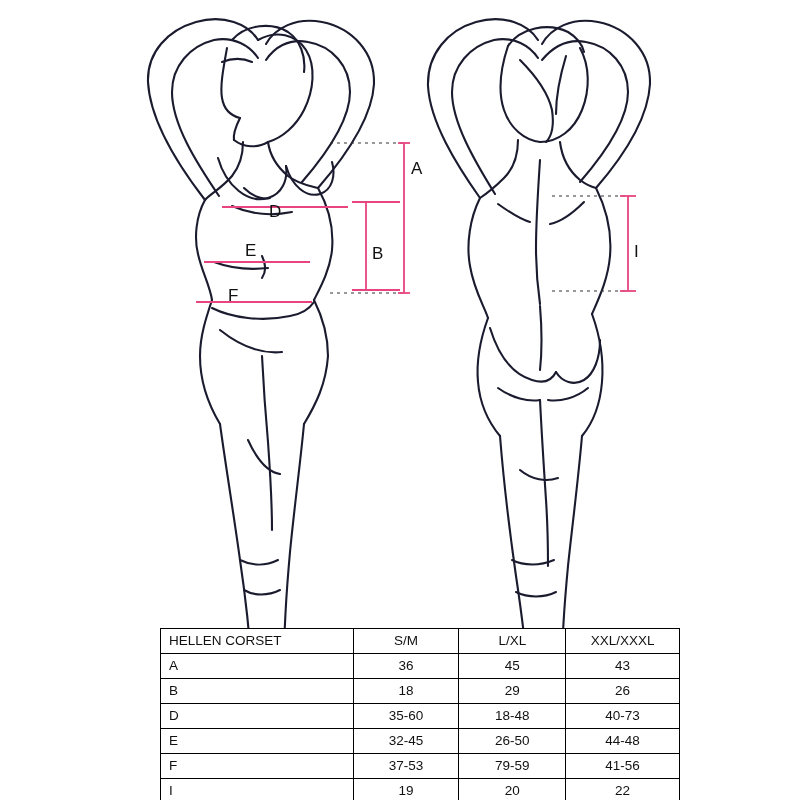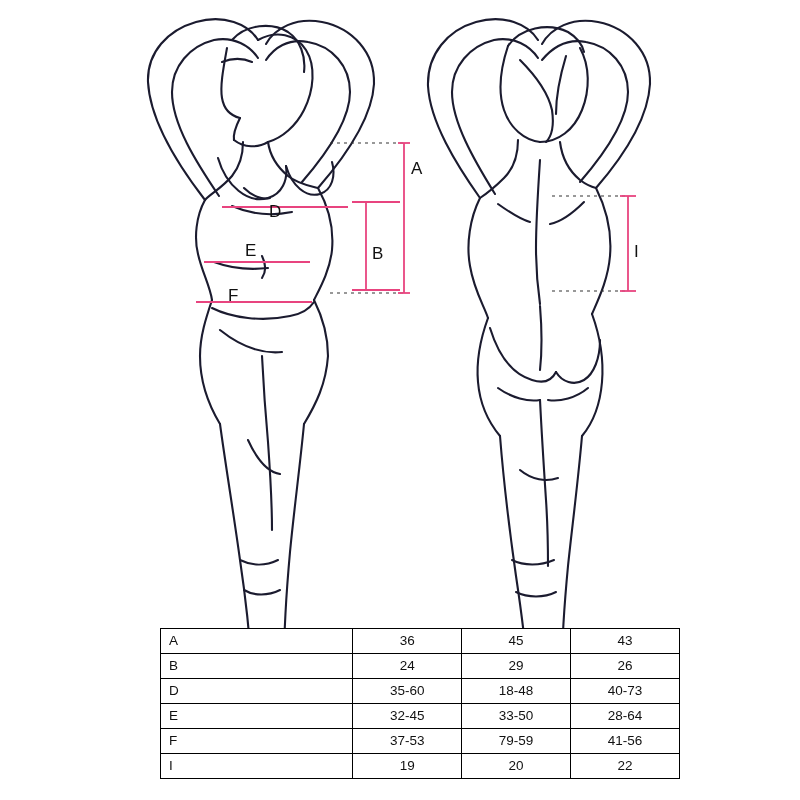--- a/index.html
+++ b/index.html
@@ -197,43 +197,49 @@
 
   <div class="measure-label" style="left:411px; top:160px;">A</div>
   <div class="measure-label" style="left:372px; top:245px;">B</div>
   <div class="measure-label" style="left:269px; top:203px;">D</div>
   <div class="measure-label" style="left:245px; top:242px;">E</div>
   <div class="measure-label" style="left:228px; top:287px;">F</div>
   <div class="measure-label" style="left:634px; top:243px;">I</div>
 
   <table id="size-table">
     <tbody id="size-table-body">
+        <tr class="header-row">
+          <td class="col-name">HELLEN CORSET</td>
+          <td class="col-val">S/M</td>
+          <td class="col-val">L/XL</td>
+          <td class="col-val">XXL/XXXL</td>
+        </tr>
         <tr>
           <td class="col-name">A</td>
           <td class="col-val">36</td>
           <td class="col-val">45</td>
           <td class="col-val">43</td>
         </tr>
         <tr>
           <td class="col-name">B</td>
-          <td class="col-val">24</td>
+          <td class="col-val">18</td>
           <td class="col-val">29</td>
           <td class="col-val">26</td>
         </tr>
         <tr>
           <td class="col-name">D</td>
           <td class="col-val">35-60</td>
           <td class="col-val">18-48</td>
           <td class="col-val">40-73</td>
         </tr>
         <tr>
           <td class="col-name">E</td>
           <td class="col-val">32-45</td>
-          <td class="col-val">33-50</td>
-          <td class="col-val">28-64</td>
+          <td class="col-val">26-50</td>
+          <td class="col-val">44-48</td>
         </tr>
         <tr>
           <td class="col-name">F</td>
           <td class="col-val">37-53</td>
           <td class="col-val">79-59</td>
           <td class="col-val">41-56</td>
         </tr>
         <tr>
           <td class="col-name">I</td>
           <td class="col-val">19</td>

